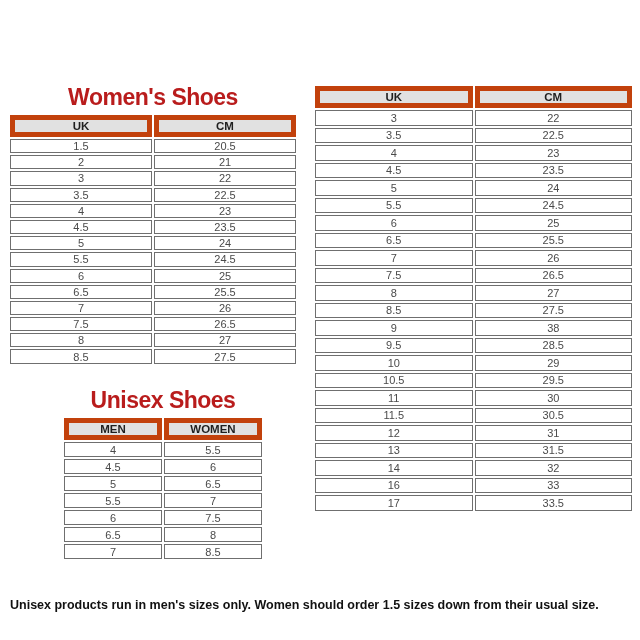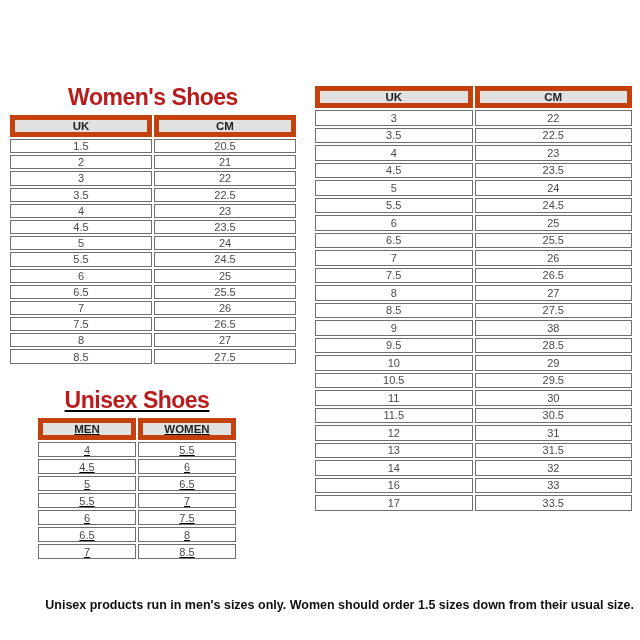--- a/index.html
+++ b/index.html
@@ -41,28 +41,28 @@
     border: 1px solid #6f6f6f;
     font-size: 11px;
     color: #4a4a4a;
     text-align: center;
     vertical-align: middle;
   }
   .womens-section { left: 8px;   top: 84px;  width: 290px; }
   .womens-section td { height: 14.2px; }
   .mens-section   { left: 313px; top: 84px;  width: 321px; }
   .mens-section td { height: 15.5px; }
-  .unisex-section { left: 36px;  top: 387px; width: 202px; text-decoration: underline; }
+  .unisex-section { left: 62px;  top: 387px; width: 202px; }
   .unisex-section td { height: 15px; }
   .footer-note {
     position: absolute;
     top: 598px;
     left: 10px;
     width: 624px;
-    text-align: right;
+    text-align: left;
     font-size: 12.5px;
     font-weight: bold;
     color: #111111;
   }
 </style>
 </head>
 <body>
 
 <div class="chart-section womens-section">
   <div class="chart-title">Women's Shoes</div>

